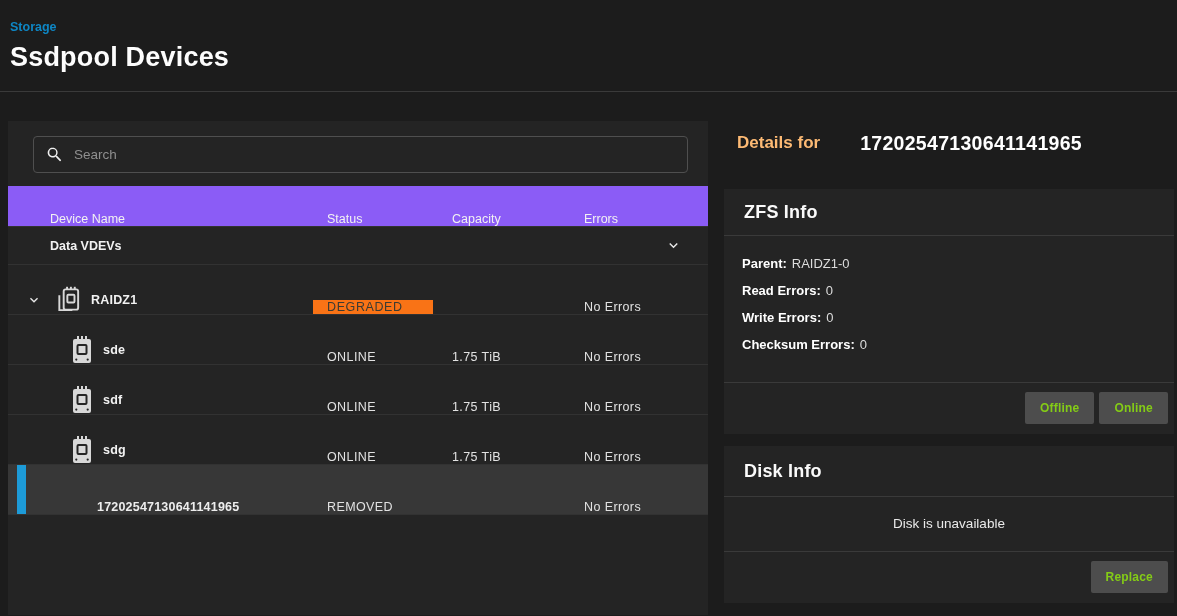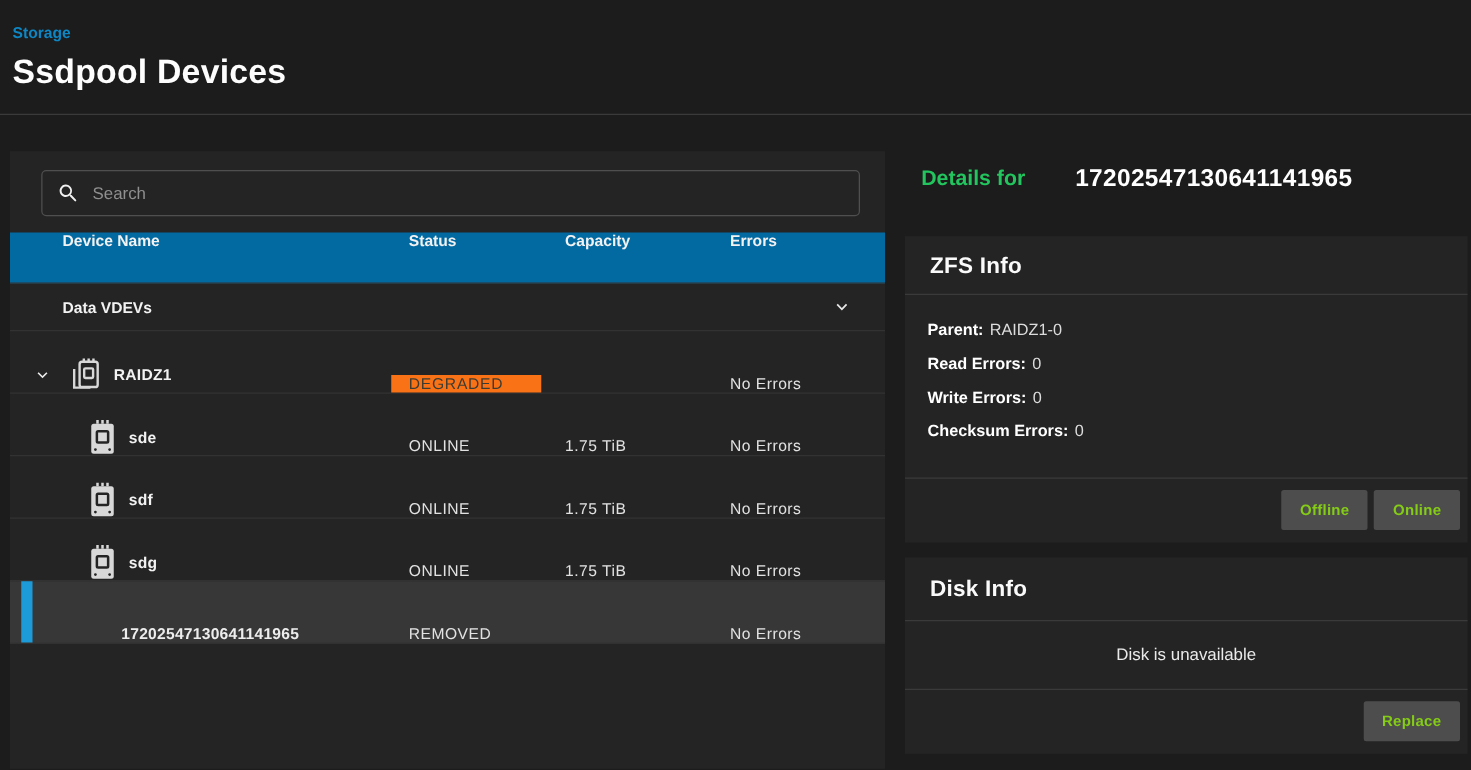--- a/index.html
+++ b/index.html
@@ -18,21 +18,21 @@
   
   .content { display: flex; margin-top: 29px; padding-left: 8px; gap: 16px; height: 494px; }
 
   
   .left-panel { width: 700px; background: #242424; display: flex; flex-direction: column; }
   .search-section { padding: 15px 20px 13px 25px; }
   .search-box { height: 37px; border: 1px solid #4f4f4f; border-radius: 4px; display: flex; align-items: center; padding: 0 12px; gap: 11px; }
   .search-box input { flex: 1; background: transparent; border: none; outline: none; color: #5eead4; font-size: 13.5px; font-family: inherit; }
   .search-box input::placeholder { color: #8f8f8f; }
 
-  .thead { display: flex; height: 41px; align-items: flex-start; background: #0369a1; border-bottom: 1px solid #323232; font-weight: 700; font-size: 12.5px; color: #f2f2f2; }
+  .thead { display: flex; height: 41px; align-items: flex-end; background: #8b5cf6; border-bottom: 1px solid #323232; font-weight: 400; font-size: 12.5px; color: #f2f2f2; }
   .col-name { flex: 1; padding-left: 42px; }
   .col-status { width: 133px; padding-left: 14px; }
   .col-cap { width: 133px; padding-left: 6px; }
   .col-err { width: 129px; padding-left: 5px; }
 
   .group-row { height: 38px; display: flex; align-items: center; border-bottom: 1px solid #323232; font-weight: 700; font-size: 12.5px; color: #f2f2f2; padding-left: 42px; cursor: pointer; }
   .group-row .chev-right { margin-left: auto; margin-right: 26px; display: flex; }
 
   .row { height: 50px; display: flex; align-items: flex-end; border-bottom: 1px solid #323232; font-size: 12.5px; position: relative; cursor: pointer; }
   .cell-name { flex: 1; display: flex; align-items: center; font-weight: 700; color: #f2f2f2; letter-spacing: 0.2px; }
@@ -52,21 +52,21 @@
   .sel-bar { position: absolute; left: 9px; top: 0; bottom: 0; width: 9px; background: #1d9bd8; }
 
   .cell-status.badge-cell { padding-left: 0; }
   .status-badge { width: 120px; height: 100%; background: #f97316; color: #3b3b33; display: flex; align-items: center; padding-left: 14px; font-size: 12.5px; letter-spacing: 0.6px; }
 
   .table-filler { flex: 1; }
 
   
   .right-panel { flex: 1; padding-right: 3px; display: flex; flex-direction: column; }
   .details-header { height: 44px; display: flex; align-items: center; padding-left: 13px; }
-  .details-label { font-size: 17px; font-weight: 700; color: #22c55e; }
+  .details-label { font-size: 17px; font-weight: 700; color: #fdba74; }
   .details-value { font-size: 19.5px; font-weight: 700; color: #ffffff; margin-left: 40px; letter-spacing: 0.3px; }
 
   .card { background: #242424; margin-top: 24px; }
   .card.disk-card { margin-top: 12px; }
   .card-title { padding: 13px 20px 12px; font-size: 18px; font-weight: 700; color: #fafafa; border-bottom: 1px solid #3a3a3a; letter-spacing: 0.2px; }
   .card-body { padding: 14px 18px 24px; }
   .info-line { line-height: 27px; font-size: 13px; }
   .info-label { font-weight: 700; color: #ffffff; margin-right: 5px; }
   .info-value { color: #dcdcdc; }
   .disk-msg { font-size: 13.5px; color: #eaeaea; padding: 5px 0 6px; text-align: center; }

